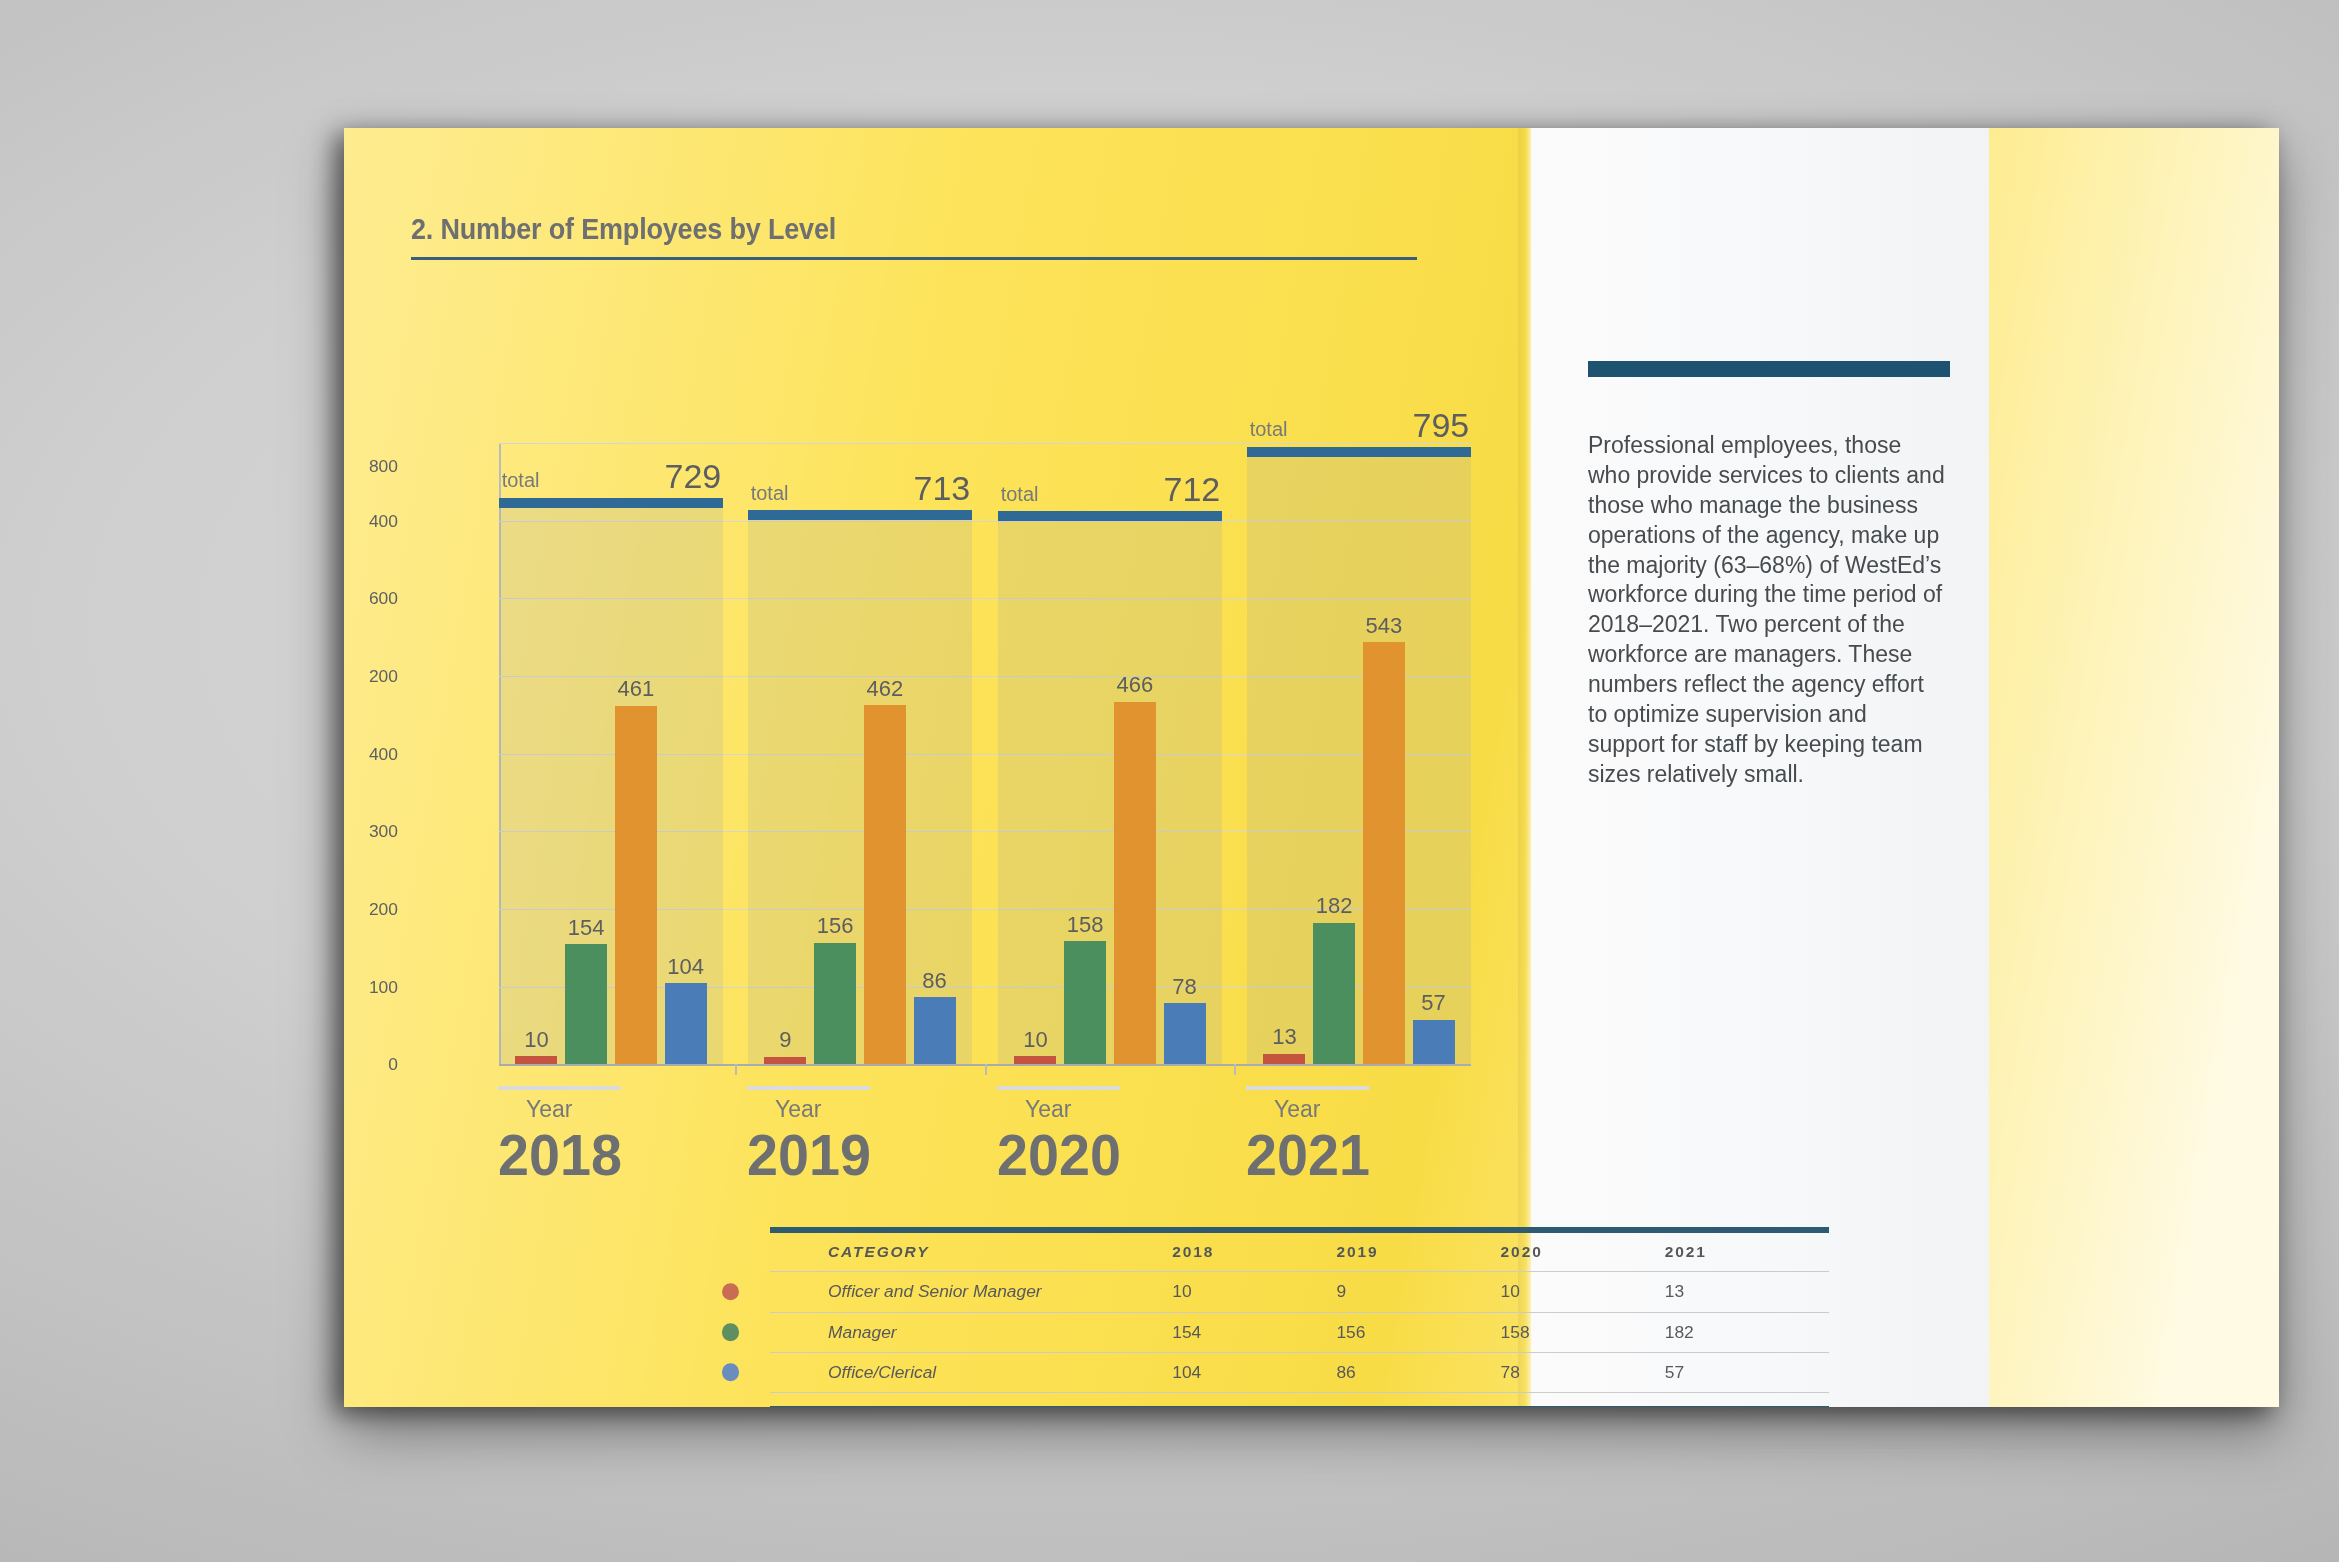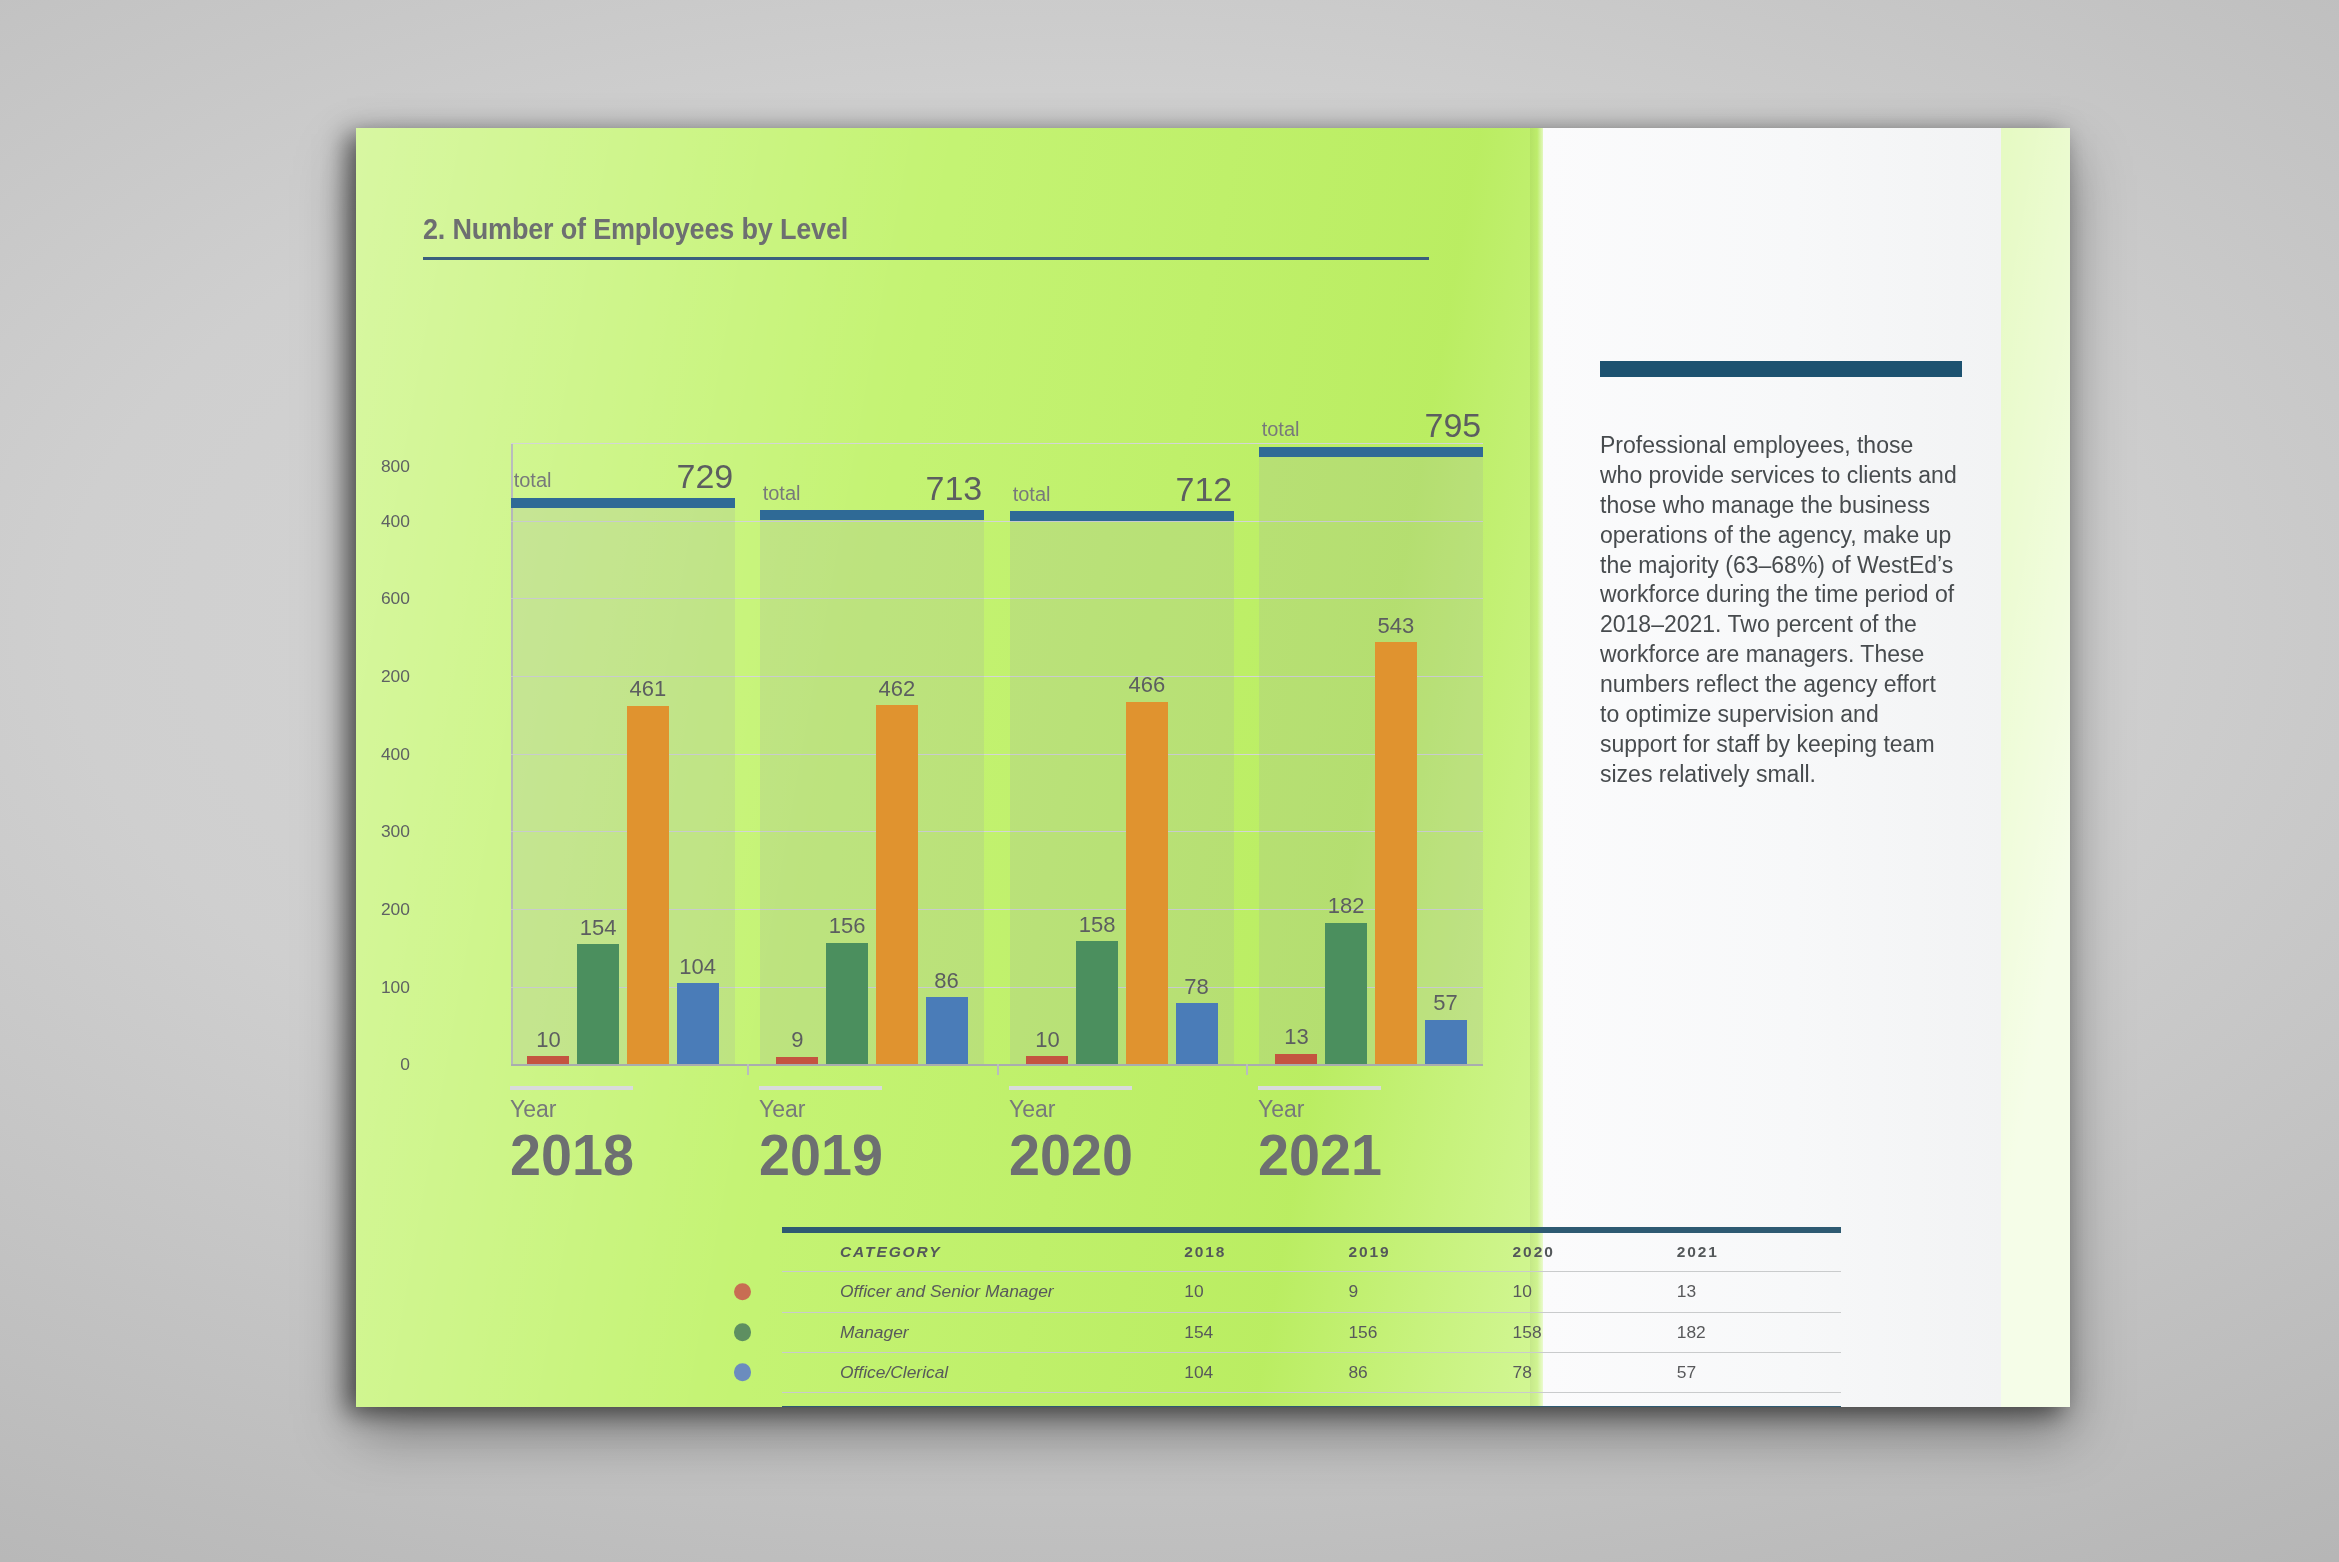--- a/index.html
+++ b/index.html
@@ -7,23 +7,23 @@
     width:2339px;height:1562px;overflow:hidden;
     font-family:"Liberation Sans", sans-serif;
     background:
       radial-gradient(ellipse 120% 95% at 46% 40%, #d7d7d7 0%, #cfcfcf 36%, #b9b9b9 72%, #a9a9a9 100%);
     position:relative;
   }
 
   
   #sheet{
     position:absolute;
-    left:356px; top:128px;
-    width:1714px; height:1279px;
-    background:#bef264;
+    left:344px; top:128px;
+    width:1935px; height:1279px;
+    background:#fde047;
     box-shadow:
       -9.1px 5.5px 24px rgba(0,0,0,.55),
       0 27.4px 55px rgba(0,0,0,.35);
     overflow:hidden;
   }
   
   #sheet:before{
     content:"";position:absolute;inset:0;pointer-events:none;
     background:linear-gradient(100deg, rgba(255,255,255,.40) 0%, rgba(255,255,255,.10) 30%, rgba(0,0,0,.02) 58%, rgba(255,255,255,.30) 72%, rgba(255,255,255,.85) 95%);
   }
@@ -103,21 +103,21 @@
   .bar-val{
     position:absolute;left:50%;transform:translateX(-50%);
     font-size:22px;color:#5c5e60;white-space:nowrap;
   }
   .tick-mark{position:absolute;bottom:-11px;width:1.8px;height:11px;background:#b9bcbe;}
 
   
   #years{position:absolute;left:154px;top:958px;width:972px;height:110px;}
   .ycap{position:absolute;top:0;}
   .ycap .rule{width:123px;height:3.7px;background:#d9dbdc;}
-  .ycap .word{font-size:23px;color:#77797b;margin-top:8.2px;line-height:1;}
+  .ycap .word{font-size:23px;color:#77797b;margin-top:8.2px;line-height:1;margin-left:28px;}
   .ycap .num{
     font-size:58px;font-weight:bold;color:#6d6f71;line-height:1;margin-top:5.5px;
     transform:scaleX(.96);transform-origin:left top;
   }
 
   
   #table{position:absolute;left:426px;top:1099px;width:1059px;height:219px;z-index:5;}
   #tbl-top{position:absolute;left:0;top:0;width:100%;height:6.4px;background:#2e5a72;}
   table{border-collapse:collapse;width:100%;margin-top:8.2px;table-layout:fixed;}
   th,td{text-align:left;padding:0;}

